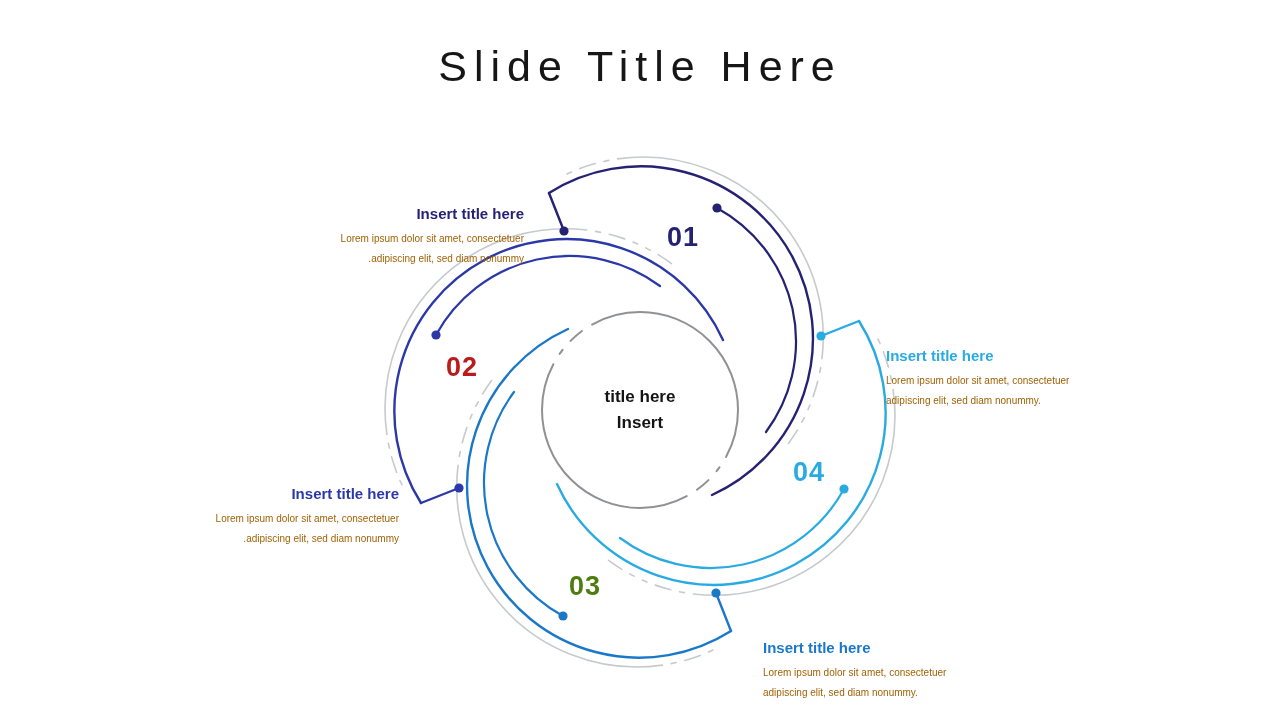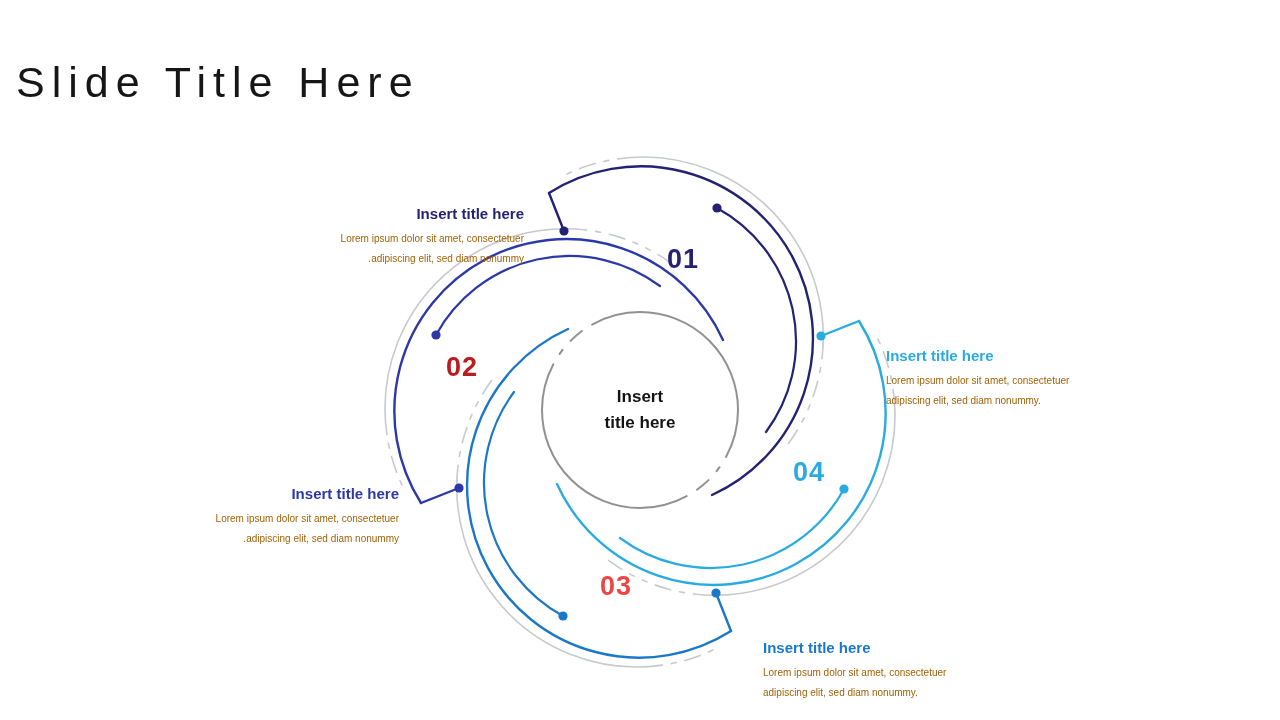--- a/index.html
+++ b/index.html
@@ -1,18 +1,18 @@
 <!DOCTYPE html>
 <html><head>
 <meta charset="utf-8">
 <style>
   html,body{margin:0;padding:0;background:#ffffff;}
   .slide{position:relative;width:1280px;height:720px;background:#ffffff;overflow:hidden;
          font-family:"Liberation Sans", sans-serif;}
-  .slide-title{position:absolute;top:42px;left:0;right:0;margin:16px;
+  .slide-title{position:absolute;top:42px;left:0;right:0;margin:0;text-align:center;
                font-size:43px;font-weight:400;letter-spacing:7px;color:#161616;}
   .diagram-svg{position:absolute;left:0;top:0;}
   .block{position:absolute;width:312px;margin-top:40px;}
   .block.align-r{text-align:right;}
   .block.align-l{text-align:left;}
   .block .t{font-size:15px;font-weight:bold;line-height:20px;margin-bottom:5px;}
   .block .b{font-size:10px;color:#a16207;line-height:20px;white-space:nowrap;}
   .block.align-r .b{direction:rtl;} 
   .num{position:absolute;transform:translate(-50%,-50%);font-size:27px;font-weight:bold;
        letter-spacing:1px;}
@@ -66,27 +66,27 @@
     <g stroke-width="2.4" stroke-linecap="round">
       <path d="M 859 321 A 172 172 0 1 1 557 484" stroke="#29abe2"></path>
       <path stroke-width="2.2" d="M 844 489 A 152 152 0 0 1 620 538" stroke="#29abe2"></path>
       <path d="M 859 321 L 821 336" stroke="#29abe2"></path>
       <circle cx="821" cy="336" r="4.6" stroke="none" fill="#29abe2"></circle>
       <circle cx="844" cy="489" r="4.6" stroke="none" fill="#29abe2"></circle>
     </g>
   </svg>
 
   <div class="center-label">
+    <div>title here</div>
     <div>Insert</div>
-    <div>title here</div>
   </div>
 
-  <div class="num" style="left: 683px; top: 237px; color: rgb(37, 34, 115); margin-top: 22px;">01</div>
+  <div class="num" style="left: 683px; top: 237px; color: rgb(37, 34, 115);">01</div>
   <div class="num" style="left: 462px; top: 367px; color: #b91c1c; text-align: center;">02</div>
-  <div class="num" style="left: 616px; top: 586px; color: #ef4444;">03</div>
+  <div class="num" style="left: 585px; top: 586px; color: #4d7c0f;">03</div>
   <div class="num" style="left: 809px; top: 452px; color: rgb(41, 171, 226); margin-top: 20px;">04</div>
 
   <div class="block align-r" style="right:756px;top:164px;">
     <div class="t" style="color: rgb(37, 34, 115);">Insert title here</div>
     <div class="b">Lorem ipsum dolor sit amet, consectetuer</div>
     <div class="b">adipiscing elit, sed diam nonummy.</div>
   </div>
 
   <div class="block align-r" style="right:881px;top:444px;">
     <div class="t" style="color: rgb(43, 56, 168);">Insert title here</div>

